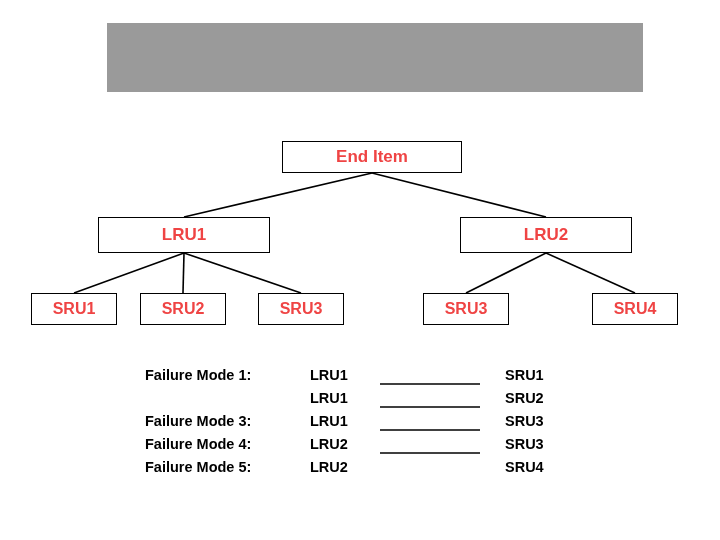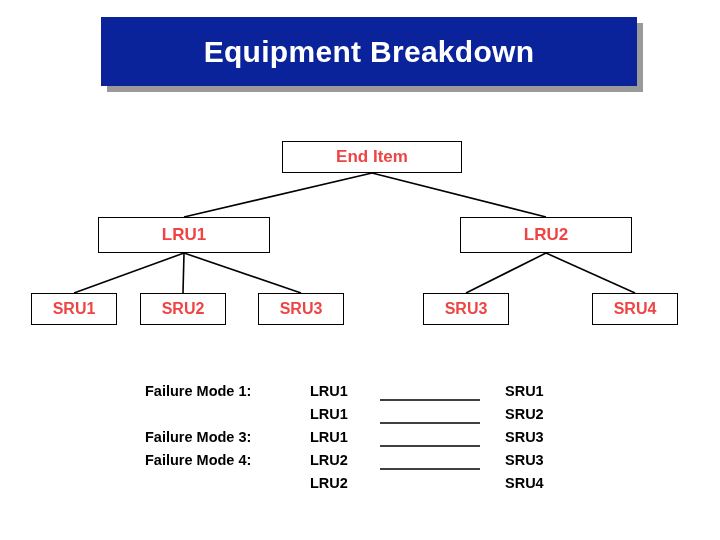--- a/index.html
+++ b/index.html
@@ -82,21 +82,21 @@
     width: 720px;
     height: 540px;
     z-index: 1;
     pointer-events: none;
   }
 
   
   #fm-table {
     position: absolute;
     left: 145px;
-    top: 383px;
+    top: 367px;
     width: 420px;
     z-index: 2;
   }
   .fm-row {
     position: relative;
     height: 23px;
     white-space: nowrap;
   }
   .fm-label {
     position: absolute;
@@ -130,23 +130,20 @@
     height: 125px;
     pointer-events: none;
   }
 </style>
 </head>
 <body>
 
 <div id="slide">
 
   <div id="title-shadow"></div>
-  <div id="title-banner">
-    <span id="title-text">Equipment Breakdown</span>
-  </div>
 
   <svg id="connectors" viewBox="0 0 720 540" xmlns="http://www.w3.org/2000/svg">
 
     <line x1="372" y1="173" x2="184" y2="217" stroke="#000000" stroke-width="1.6"></line>
     <line x1="372" y1="173" x2="546" y2="217" stroke="#000000" stroke-width="1.6"></line>
 
     <line x1="184" y1="253" x2="74" y2="293" stroke="#000000" stroke-width="1.6"></line>
     <line x1="184" y1="253" x2="183" y2="293" stroke="#000000" stroke-width="1.6"></line>
     <line x1="184" y1="253" x2="301" y2="293" stroke="#000000" stroke-width="1.6"></line>
 
@@ -203,19 +200,20 @@
       <span class="fm-label">Failure Mode 3:</span>
       <span class="fm-from">LRU1</span>
       <span class="fm-to">SRU3</span>
     </div>
     <div class="fm-row">
       <span class="fm-label">Failure Mode 4:</span>
       <span class="fm-from">LRU2</span>
       <span class="fm-to">SRU3</span>
     </div>
     <div class="fm-row">
+      <span class="fm-label">Failure Mode 5:</span>
       <span class="fm-from">LRU2</span>
       <span class="fm-to">SRU4</span>
     </div>
 
   </div>
 
 </div>
 
 </body></html>

